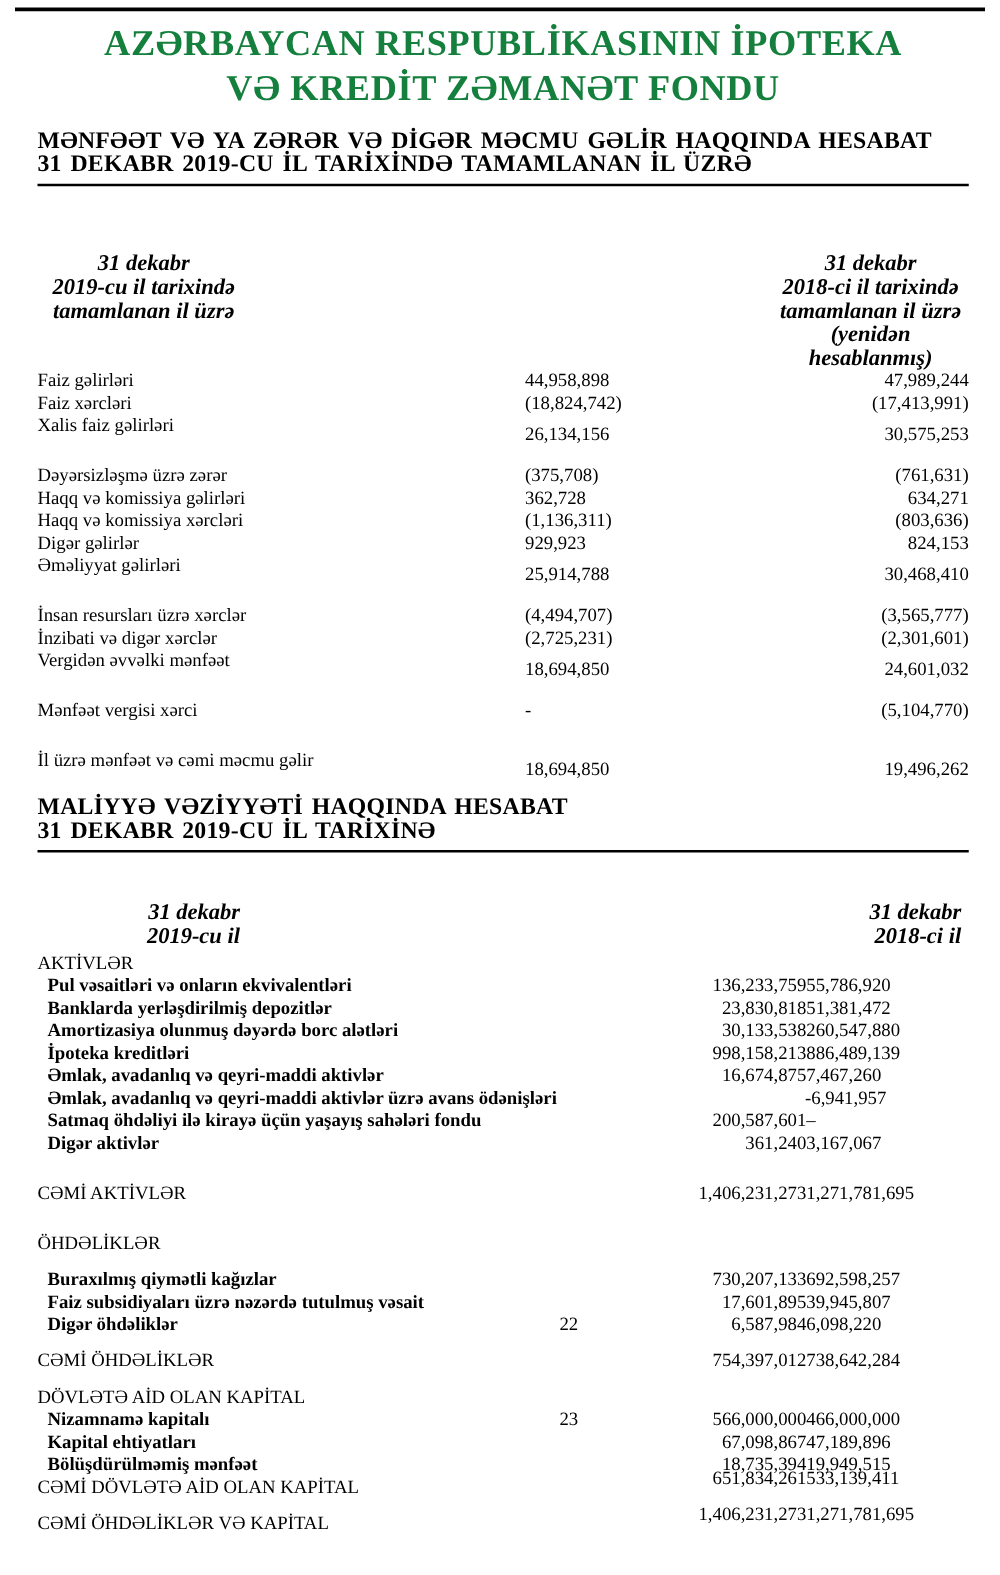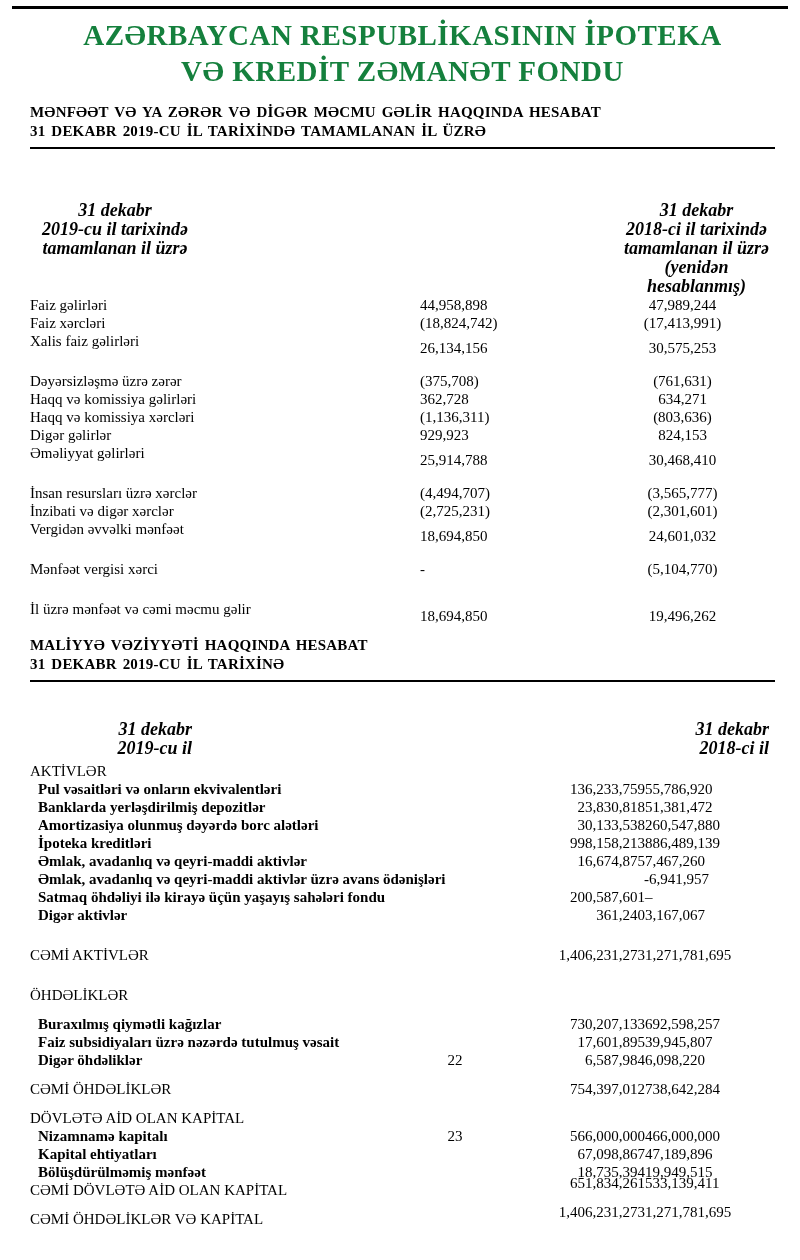--- a/index.html
+++ b/index.html
@@ -22,21 +22,21 @@
     color: #15803d;
     font-weight: bold;
     font-size: 29px;
     line-height: 36px;
     letter-spacing: 0.5px;
   }
   .doc-title span { display: block; }
   .stmt-heading {
     margin-top: 14px;
     font-weight: bold;
-    font-size: 15px;
+    font-size: 19px;
     line-height: 19px;
     word-spacing: 2px;
     letter-spacing: 0.2px;
   }
   .stmt-heading span { display: block; }
   .rule {
     height: 2px;
     background: #000000;
     margin-top: 6px;
   }
@@ -55,21 +55,21 @@
   .t1h-2 { width: 185px; padding-left: 28px; }
   .t2h-1 { width: 170px; text-align: right; padding-right: 8px; }
   .t2h-2 { width: 130px; text-align: right; padding-right: 6px; }
   .table { font-size: 15px; }
   .t1 { }
   .t2 { margin-top: 4px; }
   .trow { display: flex; line-height: 18px; }
   .c-label { flex: 1; white-space: nowrap; overflow: visible; }
   .c-note { text-align: center; }
   .t1 .c-v1 { width: 170px; text-align: left; }
-  .t1 .c-v2 { width: 185px; text-align: center; }
+  .t1 .c-v2 { width: 185px; text-align: right; }
   .t2 .c-note { width: 40px; }
   .t2 .c-v1 { width: 170px; text-align: right; }
   .t2 .c-v2 { width: 130px; text-align: left; }
   .trow.bold, .trow.section, .trow.total { font-weight: normal; }
   .t1 .trow.bold .val { position: relative; top: 7px; }
   .trow.valup .val { position: relative; top: -7px; }
   .trow.spacer { height: 22px; }
   .trow.spacer-sm { height: 11px; }
   .t2 .trow.normal .c-label { padding-left: 8px; font-weight: bold; }
   .bs-heading { margin-top: 18px; }

